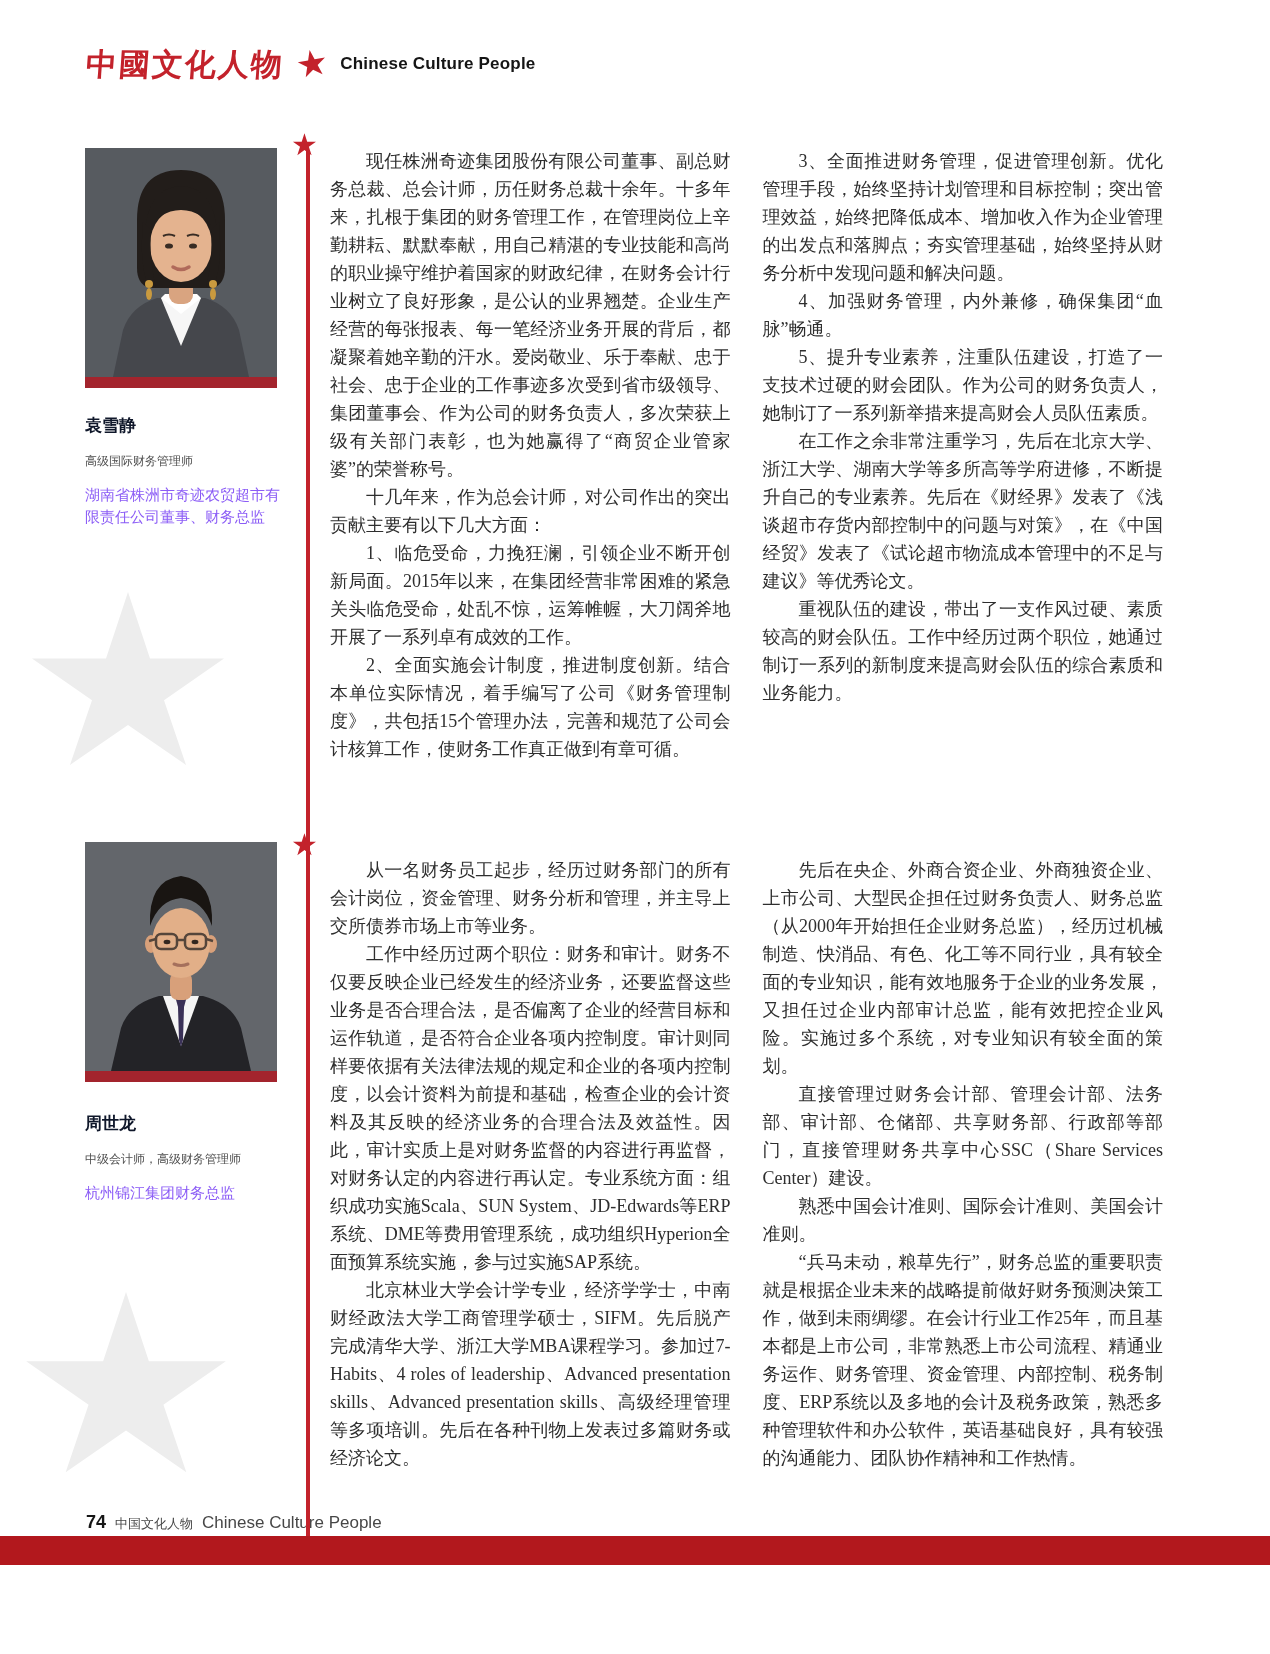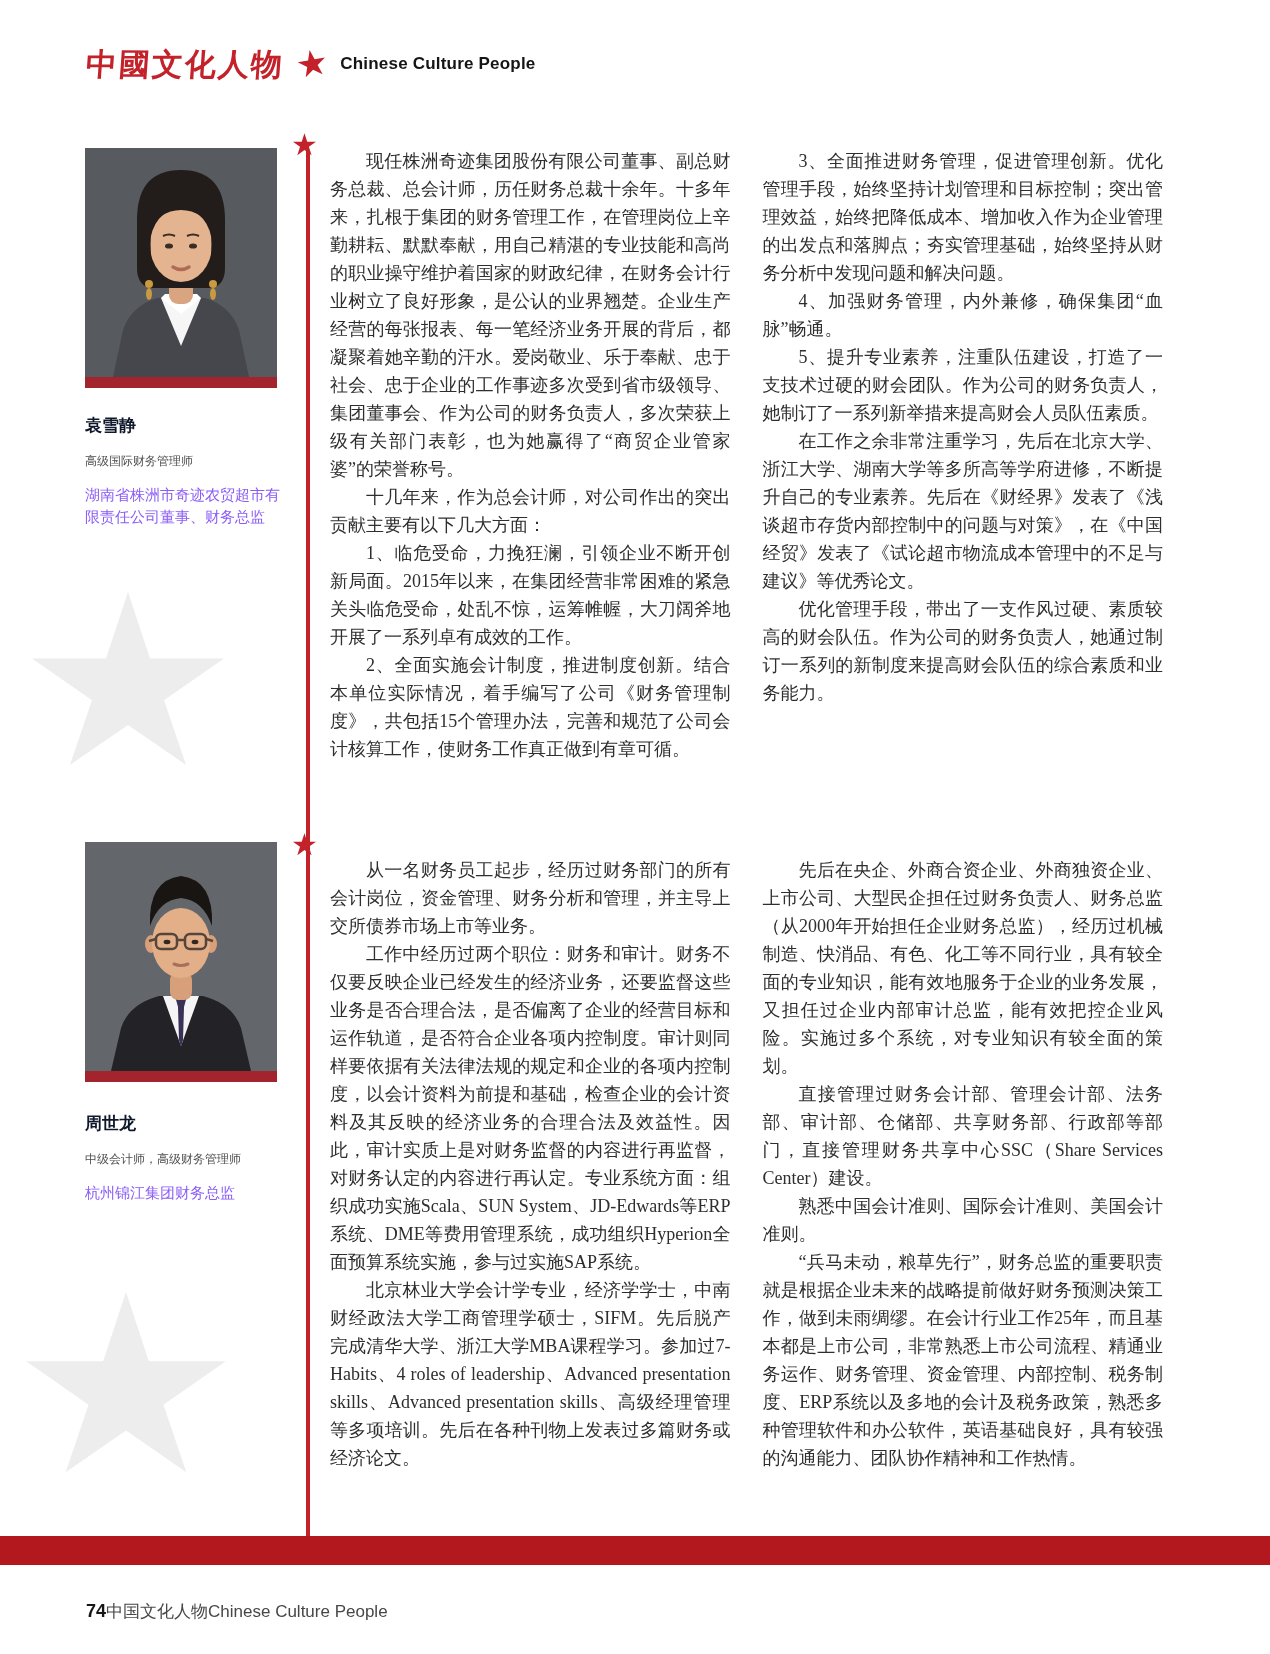--- a/index.html
+++ b/index.html
@@ -45,24 +45,24 @@
   .article{
     position:absolute;left:330px;width:833px;z-index:1;
     column-count:2;column-gap:32px;column-fill:auto;overflow:hidden;
     font-size:18px;line-height:28px;text-align:justify;color:#2e2e2e;
   }
   .article.a1{top:147px;height:624px;}
   .article.a2{top:856px;height:652px;}
   .article p{margin:0;text-indent:2em;}
   
   .bottom-bar{position:absolute;left:0;top:1536px;width:1270px;height:29px;background:#b2181d;z-index:2;}
-  .footer{position:absolute;left:86px;top:1600px;display:flex;align-items:center;
+  .footer{position:absolute;left:86px;top:1512px;display:flex;align-items:flex-end;gap:9px;
     font-family:"Liberation Sans","DejaVu Sans",sans-serif;z-index:1;}
   .page-num{font-size:18px;font-weight:bold;color:#161616;}
-  .footer-cn{font-size:17px;color:#474747;}
+  .footer-cn{font-size:13px;color:#474747;}
   .footer-en{font-size:17px;color:#474747;}
 </style>
 </head>
 <body>
 
 <div class="page">
 
   <div class="wm-star wm-a"></div>
   <div class="wm-star wm-b"></div>
 
@@ -109,21 +109,21 @@
 
   <section class="article a1">
     <p>现任株洲奇迹集团股份有限公司董事、副总财务总裁、总会计师，历任财务总裁十余年。十多年来，扎根于集团的财务管理工作，在管理岗位上辛勤耕耘、默默奉献，用自己精湛的专业技能和高尚的职业操守维护着国家的财政纪律，在财务会计行业树立了良好形象，是公认的业界翘楚。企业生产经营的每张报表、每一笔经济业务开展的背后，都凝聚着她辛勤的汗水。爱岗敬业、乐于奉献、忠于社会、忠于企业的工作事迹多次受到省市级领导、集团董事会、作为公司的财务负责人，多次荣获上级有关部门表彰，也为她赢得了“商贸企业管家婆”的荣誉称号。</p>
     <p>十几年来，作为总会计师，对公司作出的突出贡献主要有以下几大方面：</p>
     <p>1、临危受命，力挽狂澜，引领企业不断开创新局面。2015年以来，在集团经营非常困难的紧急关头临危受命，处乱不惊，运筹帷幄，大刀阔斧地开展了一系列卓有成效的工作。</p>
     <p>2、全面实施会计制度，推进制度创新。结合本单位实际情况，着手编写了公司《财务管理制度》，共包括15个管理办法，完善和规范了公司会计核算工作，使财务工作真正做到有章可循。</p>
     <p>3、全面推进财务管理，促进管理创新。优化管理手段，始终坚持计划管理和目标控制；突出管理效益，始终把降低成本、增加收入作为企业管理的出发点和落脚点；夯实管理基础，始终坚持从财务分析中发现问题和解决问题。</p>
     <p>4、加强财务管理，内外兼修，确保集团“血脉”畅通。</p>
     <p>5、提升专业素养，注重队伍建设，打造了一支技术过硬的财会团队。作为公司的财务负责人，她制订了一系列新举措来提高财会人员队伍素质。</p>
     <p>在工作之余非常注重学习，先后在北京大学、浙江大学、湖南大学等多所高等学府进修，不断提升自己的专业素养。先后在《财经界》发表了《浅谈超市存货内部控制中的问题与对策》，在《中国经贸》发表了《试论超市物流成本管理中的不足与建议》等优秀论文。</p>
-    <p>优化管理手段，带出了一支作风过硬、素质较高的财会队伍。作为公司的财务负责人，她通过制订一系列的新制度来提高财会队伍的综合素质和业务能力。</p>
+    <p>重视队伍的建设，带出了一支作风过硬、素质较高的财会队伍。工作中经历过两个职位，她通过制订一系列的新制度来提高财会队伍的综合素质和业务能力。</p>
   </section>
 
   <div class="photo-wrap p2">
     <svg width="192" height="229" viewBox="0 0 192 229">
       <rect width="192" height="229" fill="#63666b"></rect>
       <path d="M26 229 L36 186 Q44 162 74 154 L118 154 Q148 162 156 186 L166 229 Z" fill="#232327"></path>
       <polygon points="78,154 96,204 114,154" fill="#f5f5f5"></polygon>
       <polygon points="90,154 102,154 99,165 93,165" fill="#3a3157"></polygon>
       <polygon points="93,165 99,165 98,198 96,205 94,198" fill="#3a3157"></polygon>
       <rect x="85" y="130" width="22" height="28" rx="8" fill="#d8a07a"></rect>

